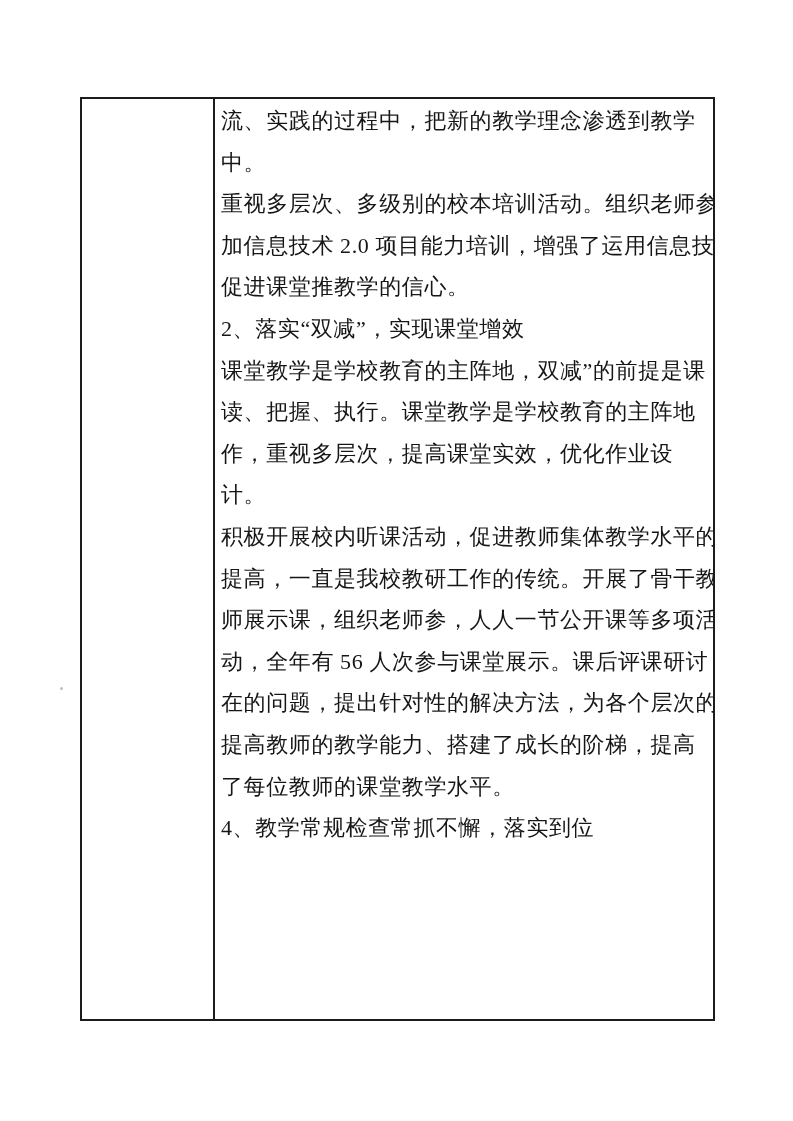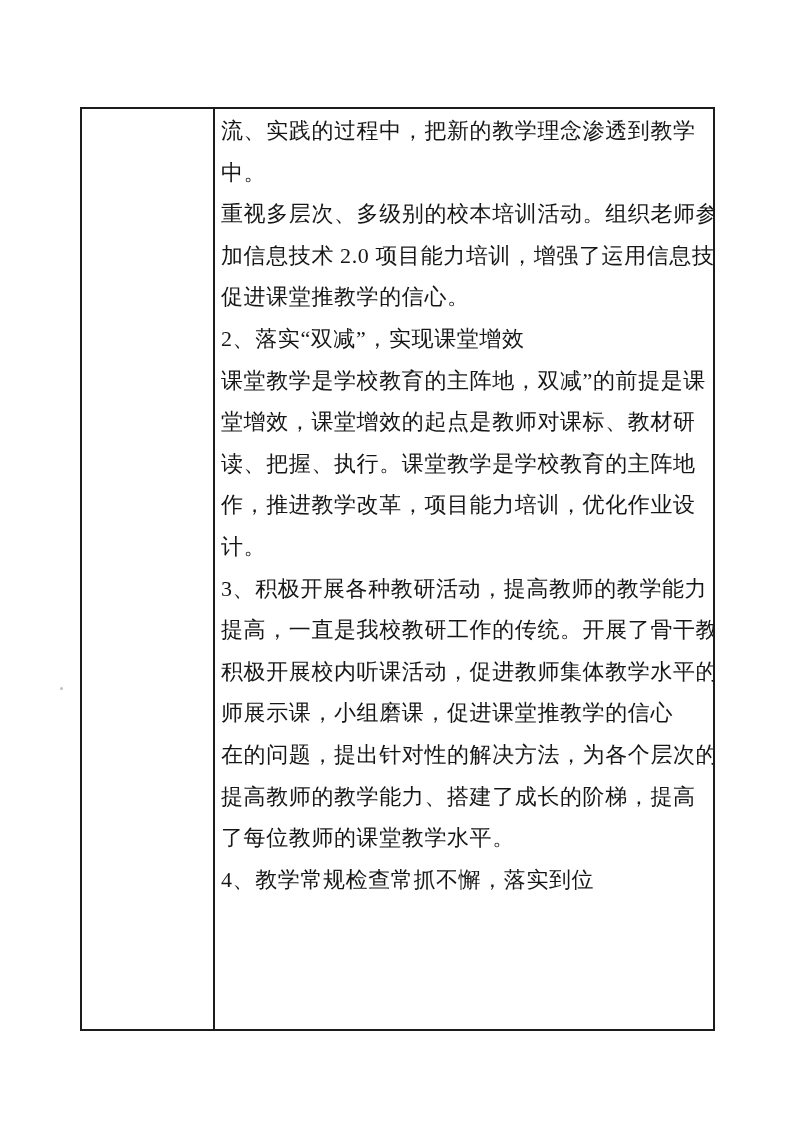--- a/index.html
+++ b/index.html
@@ -12,21 +12,21 @@
   }
   .page {
     position: relative;
     width: 793px;
     height: 1121px;
     background: #ffffff;
   }
   .report-table {
     position: absolute;
     left: 80px;
-    top: 107px;
+    top: 97px;
     width: 635px;
     height: 924px;
     border: 2px solid #1c1c1c;
     display: flex;
     background: #ffffff;
   }
   .cell-left {
     flex: 0 0 133px;
     border-right: 2px solid #1c1c1c;
   }
@@ -62,28 +62,27 @@
     <div class="cell-left"></div>
     <div class="cell-right">
       <div id="lines-container">
           <div class="text-line">流、实践的过程中，把新的教学理念渗透到教学</div>
           <div class="text-line">中。</div>
           <div class="text-line">重视多层次、多级别的校本培训活动。组织老师参</div>
           <div class="text-line">加信息技术 2.0 项目能力培训，增强了运用信息技术</div>
           <div class="text-line">促进课堂推教学的信心。</div>
           <div class="text-line">2、落实“双减”，实现课堂增效</div>
           <div class="text-line">课堂教学是学校教育的主阵地，双减”的前提是课</div>
-          <div class="text-line">堂增效，课堂增效的起点是教师对课标、教材研</div>
           <div class="text-line">读、把握、执行。课堂教学是学校教育的主阵地</div>
-          <div class="text-line">作，推进教学改革，项目能力培训，优化作业设</div>
+          <div class="text-line">作，重视多层次，提高课堂实效，优化作业设</div>
           <div class="text-line">计。</div>
-          <div class="text-line">3、积极开展各种教研活动，提高教师的教学能力</div>
+          <div class="text-line">积极开展校内听课活动，促进教师集体教学水平的</div>
           <div class="text-line">提高，一直是我校教研工作的传统。开展了骨干教</div>
-          <div class="text-line">积极开展校内听课活动，促进教师集体教学水平的</div>
-          <div class="text-line">师展示课，小组磨课，促进课堂推教学的信心</div>
+          <div class="text-line">师展示课，组织老师参，人人一节公开课等多项活</div>
+          <div class="text-line">动，全年有 56 人次参与课堂展示。课后评课研讨</div>
           <div class="text-line">在的问题，提出针对性的解决方法，为各个层次的</div>
           <div class="text-line">提高教师的教学能力、搭建了成长的阶梯，提高</div>
           <div class="text-line">了每位教师的课堂教学水平。</div>
           <div class="text-line">4、教学常规检查常抓不懈，落实到位</div>
         </div>
     </div>
   </div>
   <div class="scan-speck"></div>
 </div>
 

